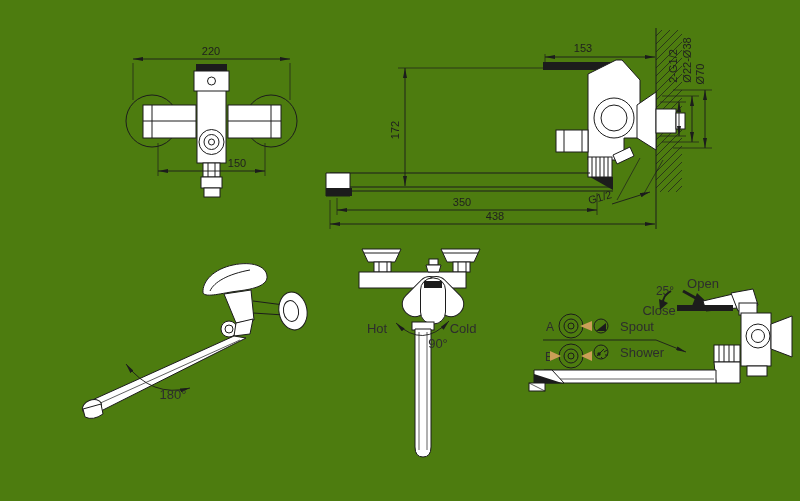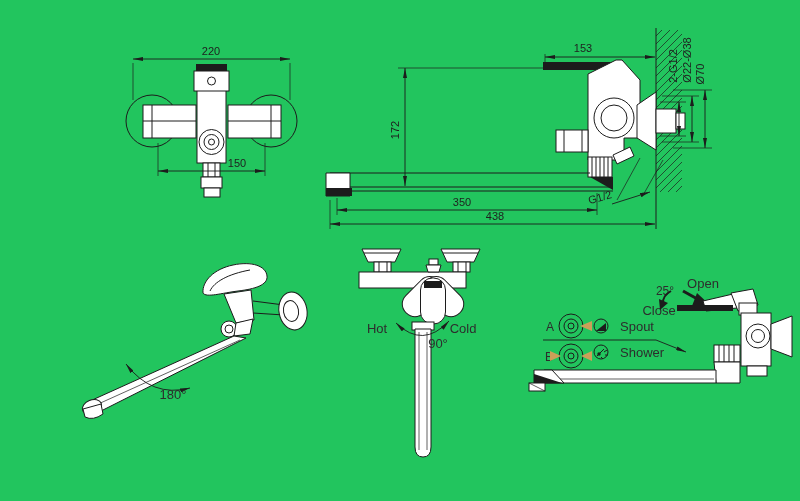--- a/index.html
+++ b/index.html
@@ -1,16 +1,16 @@
 <!DOCTYPE html>
 <html><head>
 <meta charset="utf-8">
 <style>
   html,body{margin:0;padding:0;background:#ffffff;}
-  .canvas{position:relative;width:800px;height:501px;background:#22c55e;overflow:hidden;
+  .canvas{position:relative;width:800px;height:501px;background:#4d7c0f;overflow:hidden;
           font-family:"Liberation Sans",sans-serif;}
   svg{display:block;}
   .ln{fill:none;stroke:#1c1c1c;stroke-width:1;}
   .thin{fill:none;stroke:#1c1c1c;stroke-width:0.7;}
   .wh{fill:#ffffff;stroke:#1c1c1c;stroke-width:1;}
   .fl{fill:#1c1c1c;stroke:none;}
   .dimln{fill:none;stroke:#1c1c1c;stroke-width:0.9;}
   .dim{font-family:"Liberation Sans",sans-serif;font-size:11px;fill:#1f1f1f;}
   .lbl{font-family:"Liberation Sans",sans-serif;font-size:13px;fill:#2d2d2d;}
   .sm{font-family:"Liberation Sans",sans-serif;font-size:12px;fill:#2d2d2d;}

